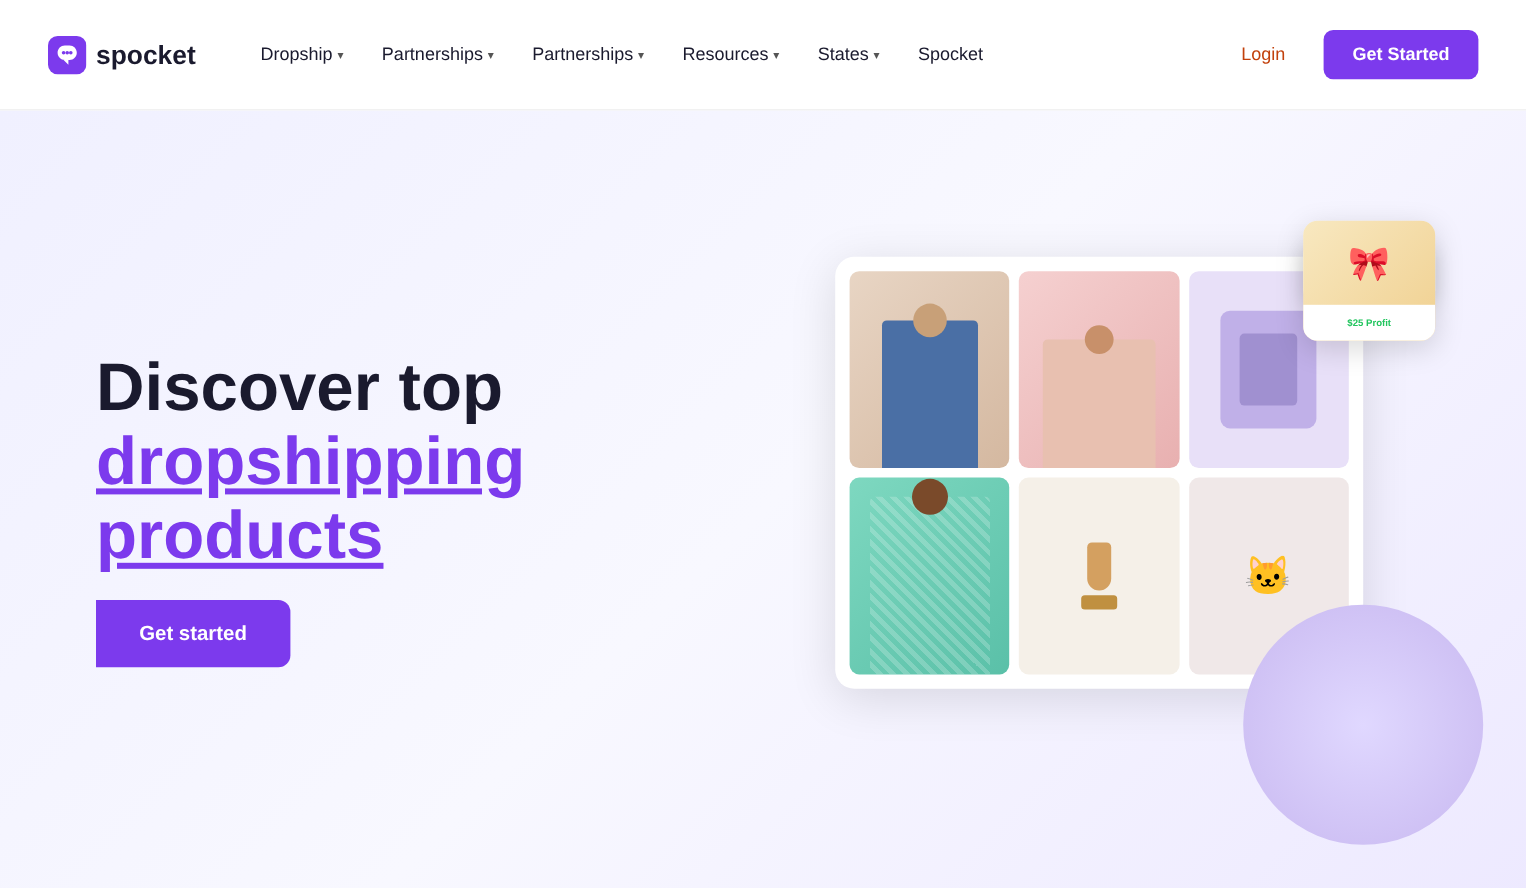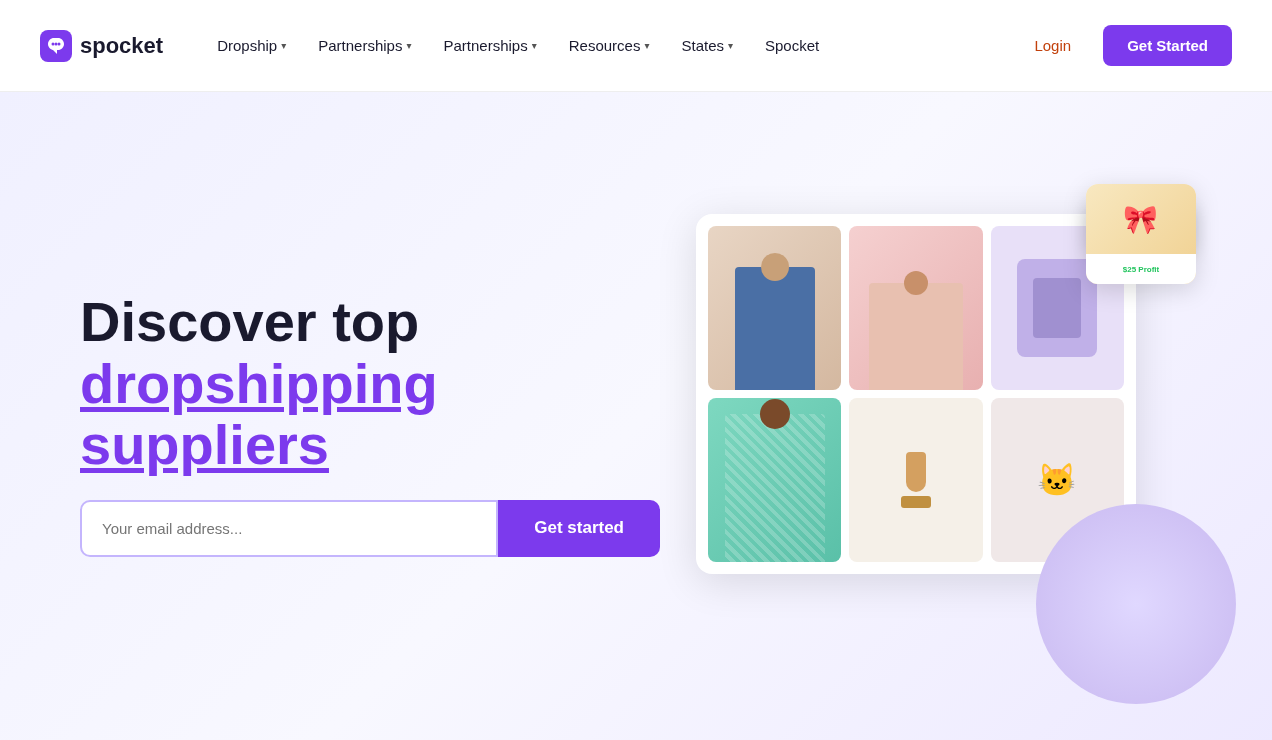--- a/index.html
+++ b/index.html
@@ -301,24 +301,23 @@
   <div class="nav-right">
     <span class="login-btn">Login</span>
     <button class="get-started-btn-nav">Get Started</button>
   </div>
 </nav>
 
 <section class="hero">
   <div class="hero-content">
     <h1 class="hero-title">
       <span>Discover top</span><br>
-      <span class="purple">dropshipping suppliers</span><br>
+      <span class="purple">dropshipping products</span><br>
     </h1>
     <div class="email-form">
-      <input class="email-input" type="email" placeholder="Your email address..." style="">
       <button class="get-started-btn">Get started</button>
     </div>
   </div>
 
   <div class="hero-image-area">
     <div class="product-grid-container">
 
       <div class="main-panel">
 
         <div class="product-card pc1">

